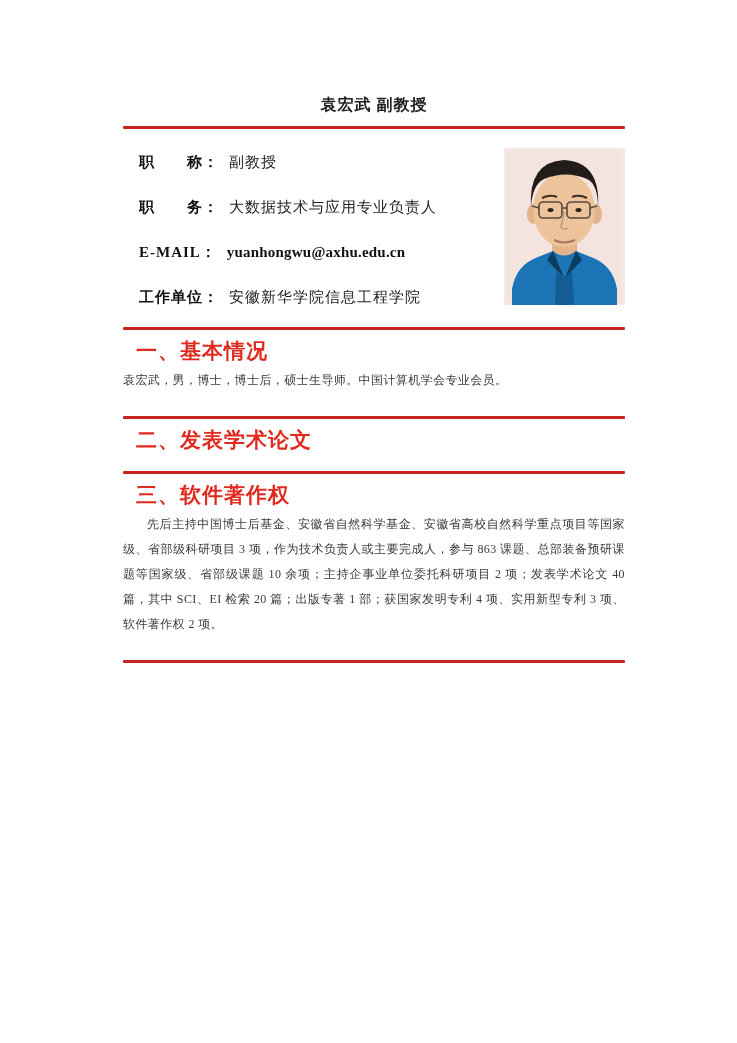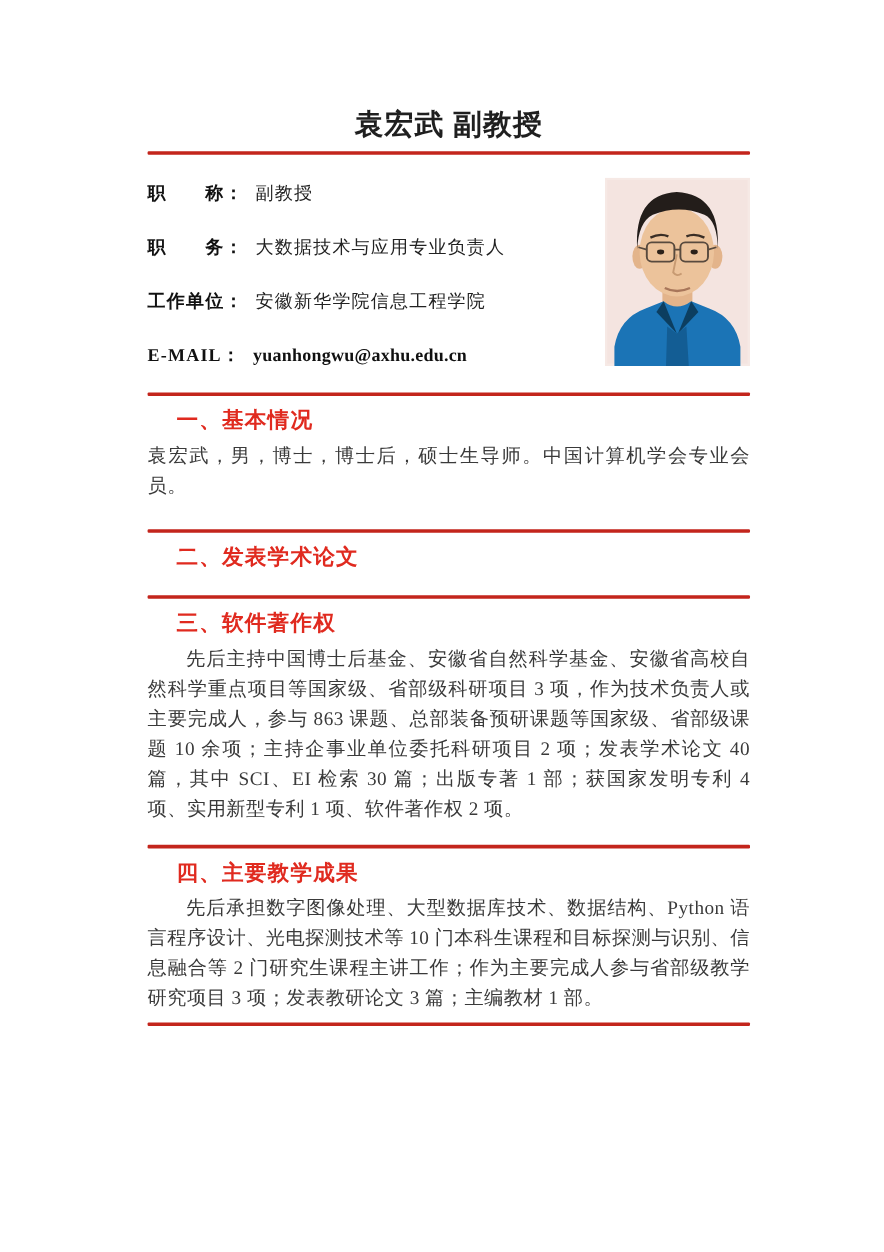--- a/index.html
+++ b/index.html
@@ -11,37 +11,38 @@
   }
   .page{
     box-sizing:border-box;
     width:737px;min-height:1043px;
     padding:92px 112px 0 123px;
     background:#fff;
   }
   .doc-title{
     margin:0 0 8px 0;
     text-align:center;
-    font-size:24px;
+    font-size:16px;
     font-weight:bold;
     color:#1f1f1f;
     letter-spacing:1px;
     line-height:26px;
   }
   .rule{
     height:3px;
     background:#c3251c;
     border-radius:1px;
   }
   
   .profile{
     display:flex;
     justify-content:space-between;
     margin-top:19px;
     margin-bottom:18px;
+    margin-left:16px;
   }
   .fields{padding-top:3px;}
   .field-row{
     margin-bottom:22px;
     font-size:15px;
     line-height:23px;
     white-space:nowrap;
   }
   .field-row:last-child{margin-bottom:0;}
   .flabel{
@@ -61,31 +62,31 @@
   }
   .photo{
     width:121px;height:157px;
     flex:0 0 121px;
     overflow:hidden;
     margin-top:0px;
   }
   .photo svg{display:block;}
   
   .section h2{
-    margin:10px 0 7px 24px;
+    margin:10px 0 7px 13px;
     font-family:"Liberation Sans","DejaVu Sans",sans-serif;
-    font-size:18px;
+    font-size:21px;
     font-weight:bold;
     color:#e02a1f;
     letter-spacing:1px;
     line-height:21px;
   }
   .section p{
     margin:0;
-    font-size:16px;
+    font-size:12px;
     line-height:25px;
     text-align:justify;
     color:#3a3a3a;
     letter-spacing:0.4px;
   }
   .section p.indent{text-indent:2em;}
   .section{margin-bottom:20px;}
   .section.tight{margin-bottom:7px;}
 </style>
 </head>
@@ -98,24 +99,24 @@
 
   <div class="profile">
     <div class="fields">
       <div class="field-row">
         <span class="flabel">职　　称：</span><span class="fvalue">副教授</span>
       </div>
       <div class="field-row">
         <span class="flabel">职　　务：</span><span class="fvalue">大数据技术与应用专业负责人</span>
       </div>
       <div class="field-row">
-        <span class="flabel">工作单位：</span><span class="fvalue">安徽新华学院信息工程学院</span>
+        <span class="flabel">E-MAIL：</span><span class="fvalue email">yuanhongwu@axhu.edu.cn</span>
       </div>
       <div class="field-row">
-        <span class="flabel">E-MAIL：</span><span class="fvalue email">yuanhongwu@axhu.edu.cn</span>
+        <span class="flabel">工作单位：</span><span class="fvalue">安徽新华学院信息工程学院</span>
       </div>
     </div>
 
     <div class="photo">
       <svg width="121" height="157" viewBox="0 0 121 157" xmlns="http://www.w3.org/2000/svg">
         <rect x="0" y="0" width="121" height="157" fill="#f6e9e5"></rect>
         <rect x="2" y="2" width="117" height="153" fill="#f4e4e0"></rect>
 
         <rect x="48" y="84" width="25" height="32" fill="#e3b48b"></rect>
 
@@ -158,25 +159,20 @@
 
   <div class="section tight">
     <div class="rule"></div>
     <h2>二、发表学术论文</h2>
   </div>
   <div style="height:14px"></div>
 
   <div class="section tight">
     <div class="rule"></div>
     <h2>三、软件著作权</h2>
-    <p class="indent">先后主持中国博士后基金、安徽省自然科学基金、安徽省高校自然科学重点项目等国家级、省部级科研项目 3 项，作为技术负责人或主要完成人，参与 863 课题、总部装备预研课题等国家级、省部级课题 10 余项；主持企事业单位委托科研项目 2 项；发表学术论文 40 篇，其中 SCI、EI 检索 30 篇；出版专著 1 部；获国家发明专利 4 项、实用新型专利 1 项、软件著作权 2 项。</p>
+    <p class="indent">先后主持中国博士后基金、安徽省自然科学基金、安徽省高校自然科学重点项目等国家级、省部级科研项目 3 项，作为技术负责人或主要完成人，参与 863 课题、总部装备预研课题等国家级、省部级课题 10 余项；主持企事业单位委托科研项目 2 项；发表学术论文 40 篇，其中 SCI、EI 检索 20 篇；出版专著 1 部；获国家发明专利 4 项、实用新型专利 3 项、软件著作权 2 项。</p>
   </div>
   <div style="height:10px"></div>
 
-  <div class="section tight">
-    <div class="rule"></div>
-    <h2>四、主要教学成果</h2>
-    <p class="indent">先后承担数字图像处理、大型数据库技术、数据结构、Python 语言程序设计、光电探测技术等 10 门本科生课程和目标探测与识别、信息融合等 2 门研究生课程主讲工作；作为主要完成人参与省部级教学研究项目 3 项；发表教研论文 3 篇；主编教材 1 部。</p>
-  </div>
 
   <div class="rule" style="margin-top:6px"></div>
 
 </div>
 
 </body></html>

